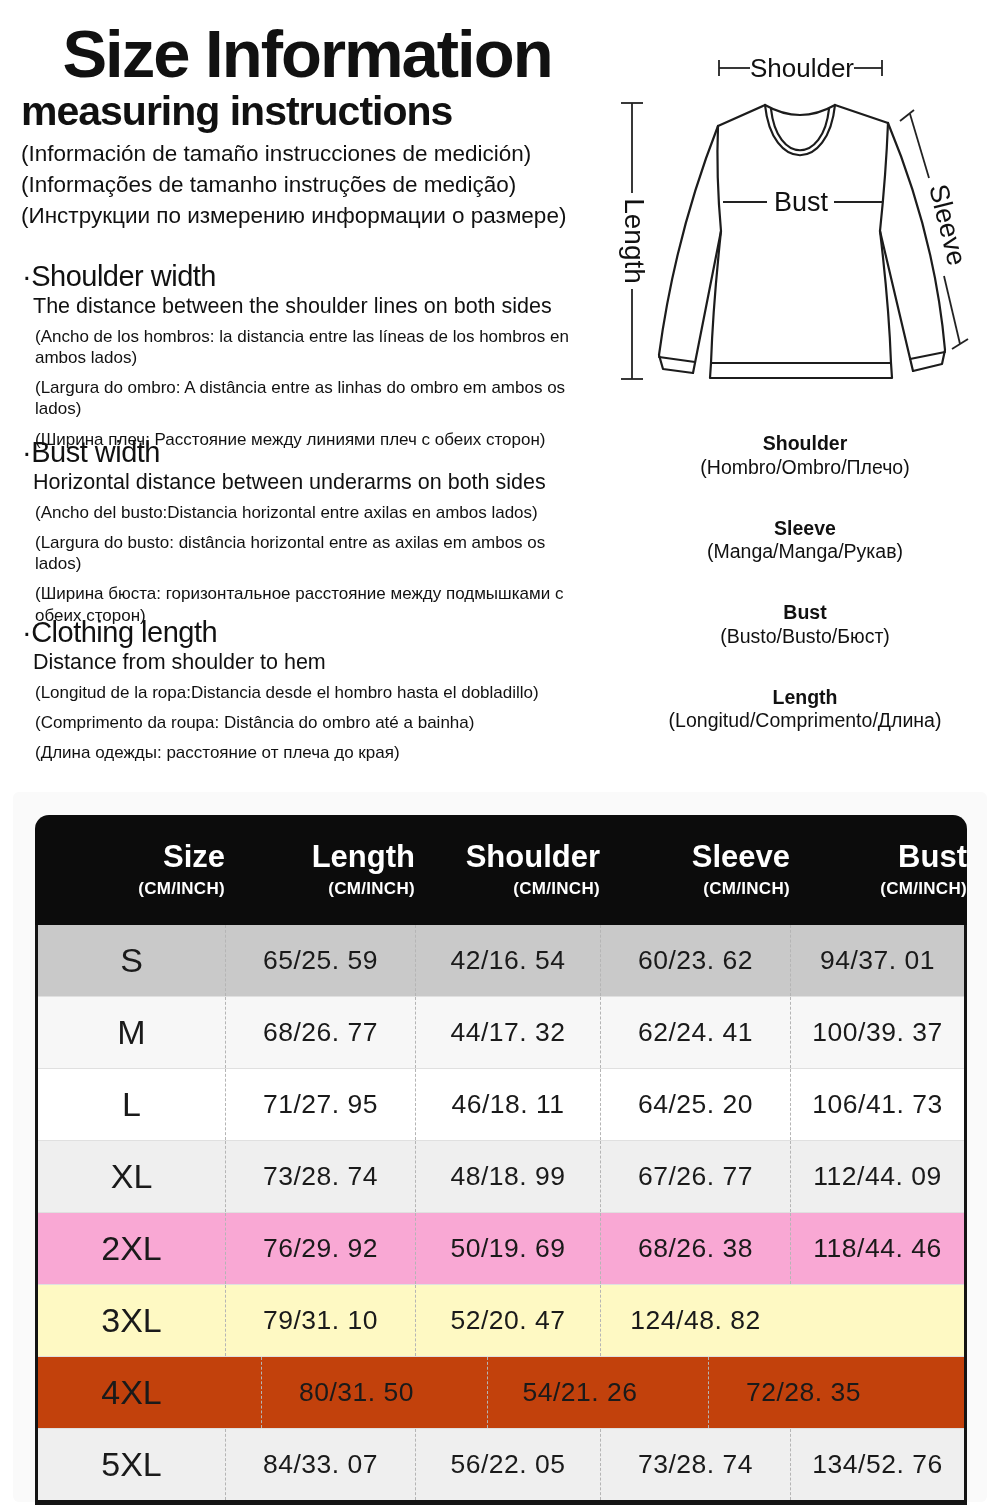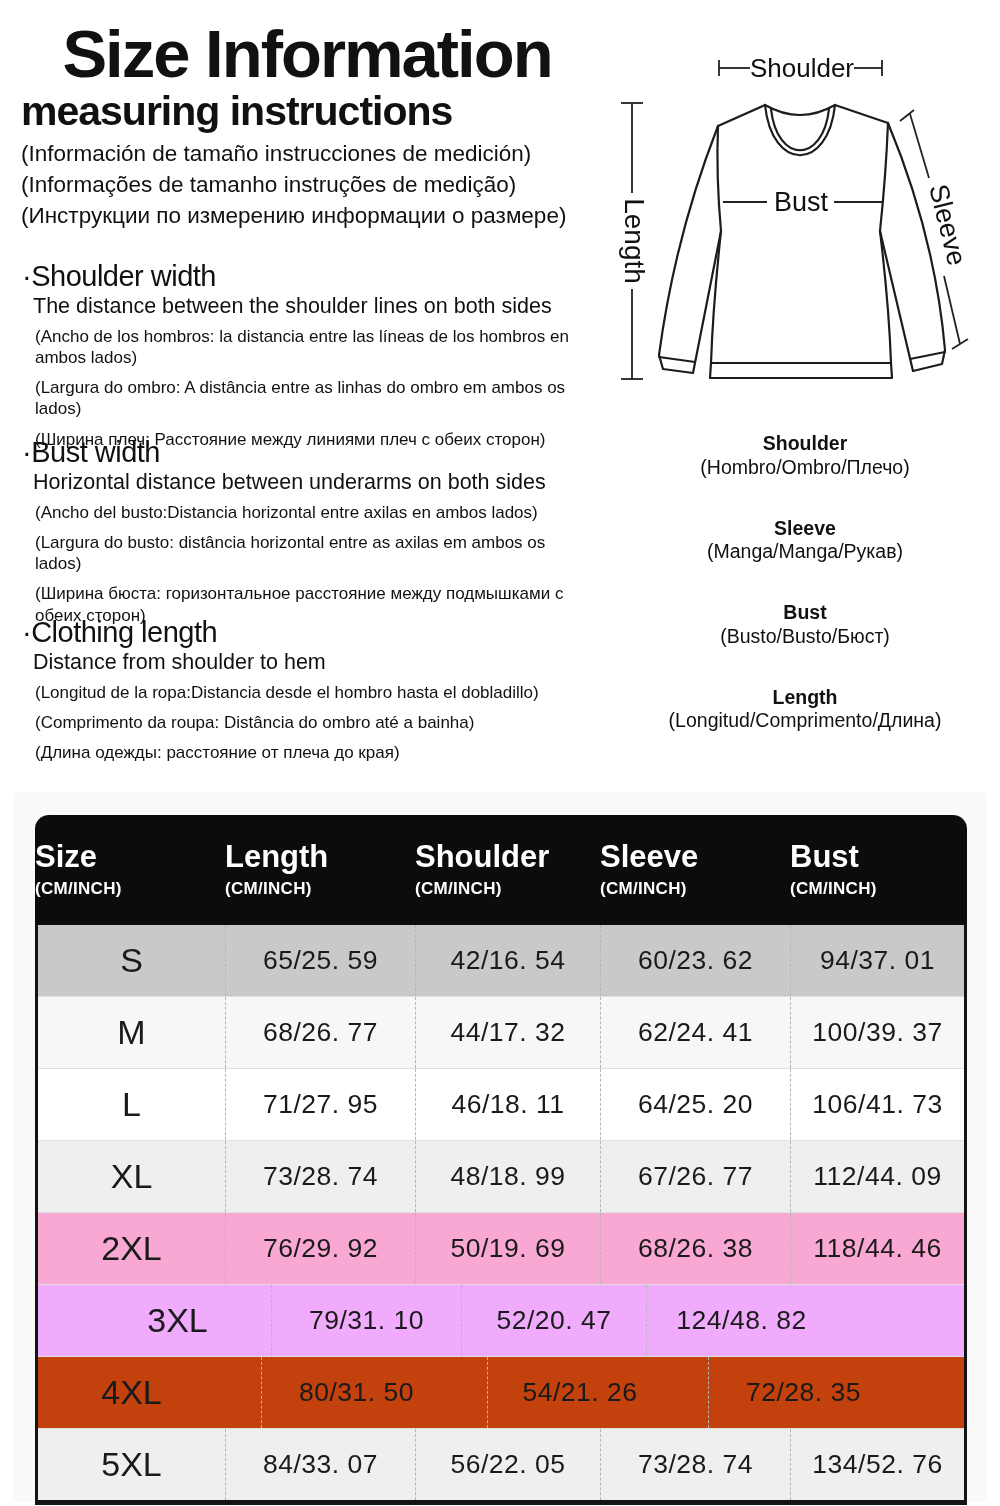--- a/index.html
+++ b/index.html
@@ -32,21 +32,21 @@
   .mlabel .name{display:block;font-size:19.5px;font-weight:700;line-height:1.22;}
   .mlabel .tr{display:block;font-size:19.5px;line-height:1.22;}
   
   .panel{position:absolute;left:13px;top:792px;width:974px;height:710px;background:#fafafa;border-radius:6px;}
   .table-wrap{position:absolute;left:22px;top:23px;width:932px;}
   .thead{
     background:#0c0c0c;border-radius:14px 14px 0 0;height:110px;
     display:grid;grid-template-columns:190px 190px 185px 190px 177px;
     align-items:center;color:#fff;
   }
-  .th{text-align:left;}
+  .th{text-align:right;}
   .th .label{display:block;font-size:31px;font-weight:700;line-height:1.05;}
   .th .unit{display:block;font-size:17px;font-weight:700;margin-top:6px;letter-spacing:0.3px;}
   .tbody{border-left:3px solid #141414;border-right:3px solid #141414;border-bottom:5px solid #141414;background:#fff;}
   .trow{display:grid;grid-template-columns:187px 190px 185px 190px 174px;height:71px;border-top:1px solid #e0e0e0;}
   .trow:first-child{border-top:none;}
   .cell{
     display:flex;align-items:center;justify-content:center;
     font-size:26.5px;letter-spacing:0.5px;color:#1a1a1a;
     border-left:1px dashed #b5b5b5;
   }
@@ -216,21 +216,21 @@
           <div class="cell">67/26. 77</div>
           <div class="cell">112/44. 09</div>
         </div>
         <div class="trow" style="background: #f9a8d4;">
           <div class="cell">2XL</div>
           <div class="cell">76/29. 92</div>
           <div class="cell">50/19. 69</div>
           <div class="cell">68/26. 38</div>
           <div class="cell">118/44. 46</div>
         </div>
-        <div class="trow" style="background: #f0abfc; padding-left: 46px;">
+        <div class="trow" style="background: #fef9c3;">
           <div class="cell">3XL</div>
           <div class="cell">79/31. 10</div>
           <div class="cell">52/20. 47</div>
           <div class="cell">124/48. 82</div>
         </div>
         <div class="trow" style="background: #c2410c; gap: 36px;">
           <div class="cell">4XL</div>
           <div class="cell">80/31. 50</div>
           <div class="cell">54/21. 26</div>
           <div class="cell">72/28. 35</div>

